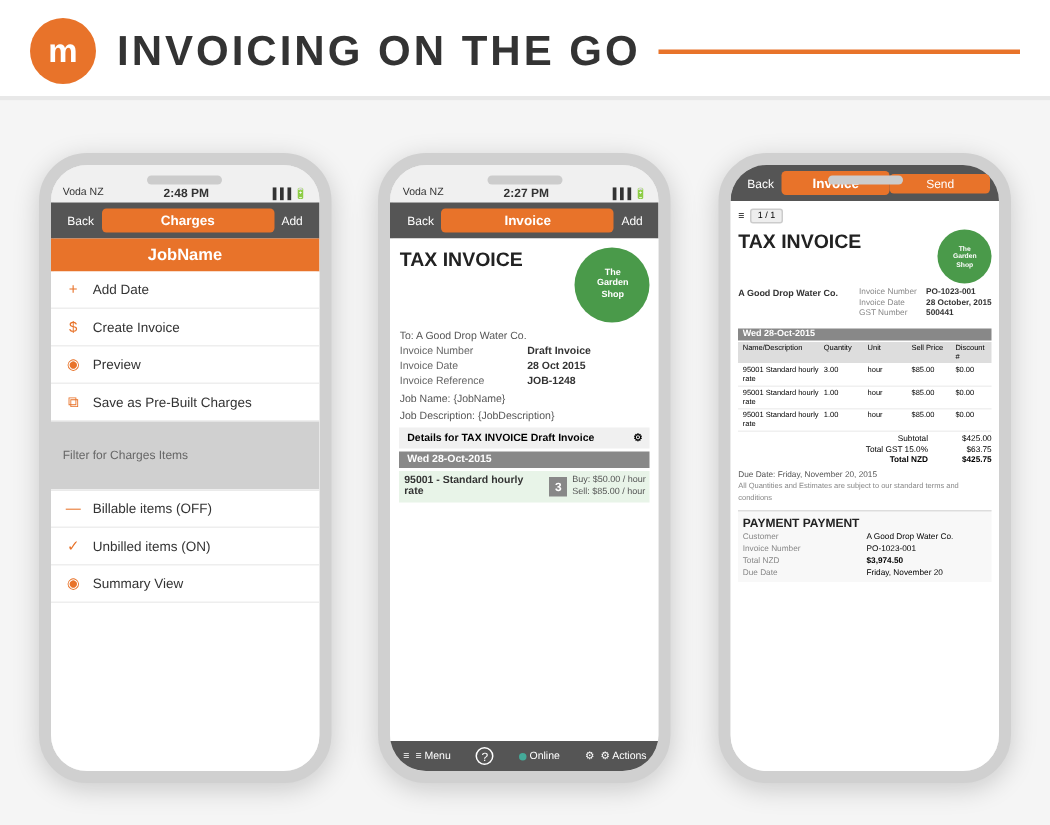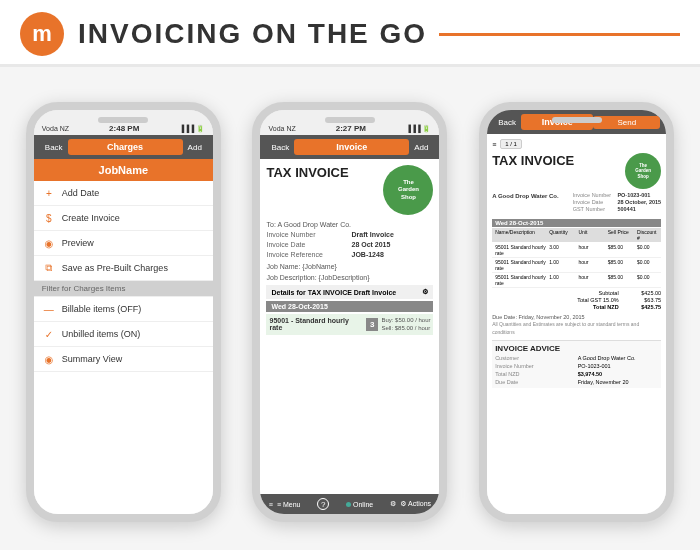--- a/index.html
+++ b/index.html
@@ -144,21 +144,21 @@
       padding: 5px 8px;
       border-bottom: 1px solid #eee;
       font-size: 9px;
       color: #333;
       gap: 6px;
     }
     .menu-item.section-header {
       background: #d0d0d0;
       color: #666;
       font-size: 8px;
-      padding: 3px 8px;
+      padding: 18px 8px;
     }
     .menu-item .mi-icon {
       width: 14px;
       height: 14px;
       display: flex;
       align-items: center;
       justify-content: center;
       font-size: 10px;
       color: #e8732a;
     }
@@ -610,21 +610,21 @@
           <span style="font-weight:bold;">$425.75</span>
         </div>
       </div>
 
       <div class="due-section">
         <div>Due Date: Friday, November 20, 2015</div>
         <div style="font-size:5px;color:#888;">All Quantities and Estimates are subject to our standard terms and conditions</div>
       </div>
 
       <div class="payment-advice">
-        <div class="payment-title">INVOICE ADVICE</div>
+        <div class="payment-title">PAYMENT PAYMENT</div>
         <div class="payment-grid">
           <span style="color:#888;">Customer</span>
           <span>A Good Drop Water Co.</span>
           <span style="color:#888;">Invoice Number</span>
           <span>PO-1023-001</span>
           <span style="color:#888;">Total NZD</span>
           <span style="font-weight:bold;">$3,974.50</span>
           <span style="color:#888;">Due Date</span>
           <span>Friday, November 20</span>
         </div>

